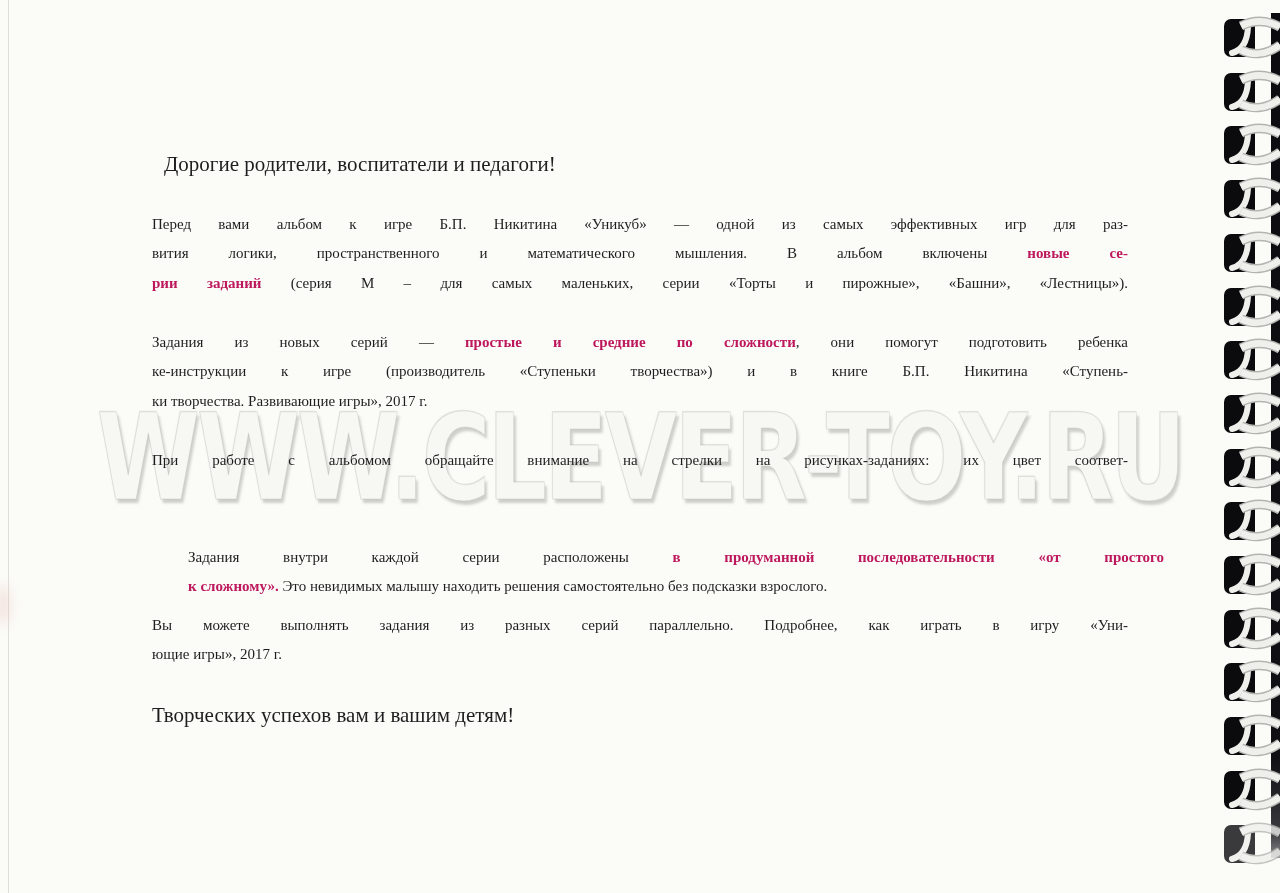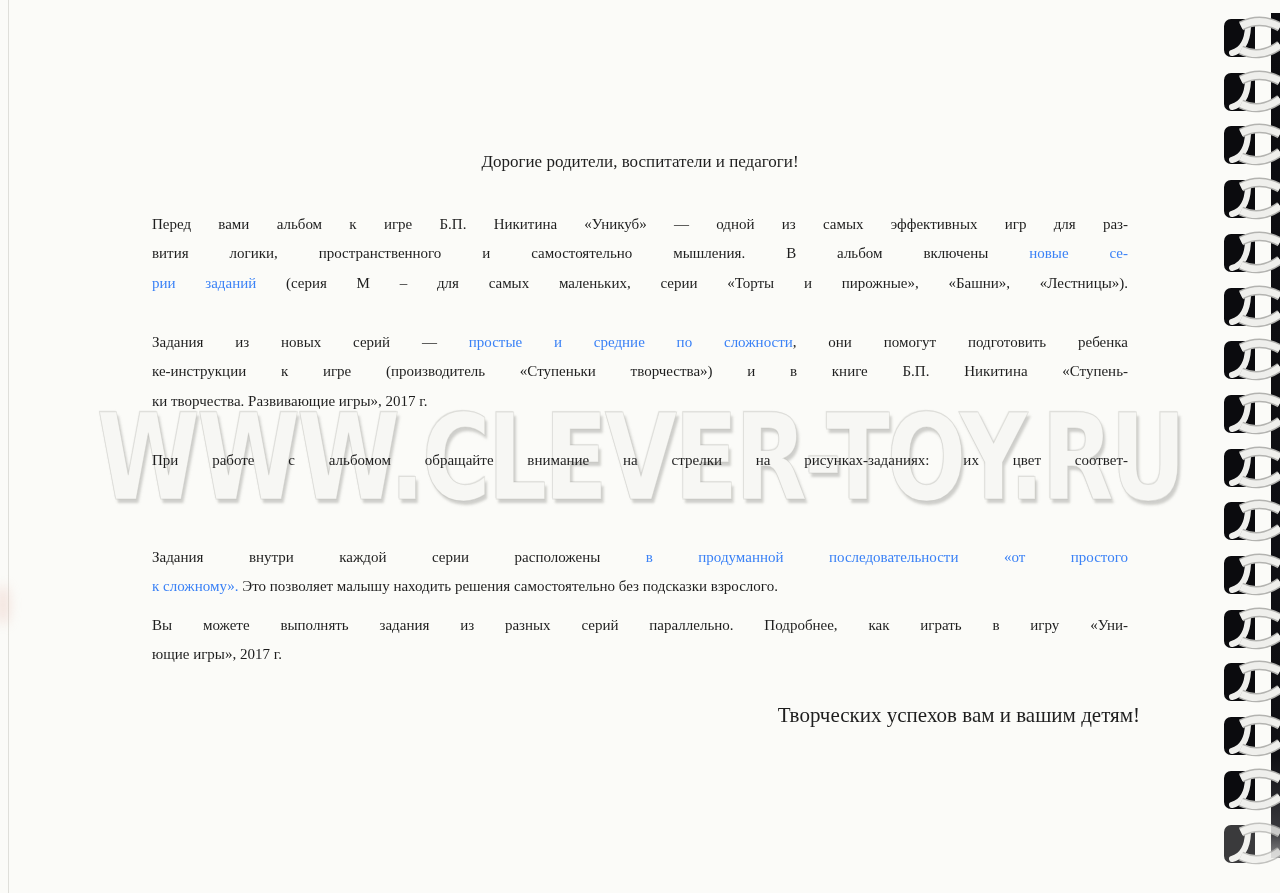--- a/index.html
+++ b/index.html
@@ -18,27 +18,27 @@
     position:absolute;top:398px;left:50%;transform:translateX(-50%) scaleX(.78);
     font-family:"DejaVu Sans", sans-serif;font-weight:700;font-size:120px;line-height:1;
     white-space:nowrap;letter-spacing:-4px;color:#f7f7f4;
     -webkit-text-stroke:1px rgba(185,185,180,.35);
     text-shadow:3px 4px 3px rgba(140,140,136,.40), -1px -1px 1px rgba(190,190,186,.30);
     z-index:1;pointer-events:none;
   }
 
   
   .content{position:absolute;left:152px;width:976px;top:0;z-index:2;color:#1e1e1e;}
-  .title{position:absolute;left:0;width:100%;top:152px;font-size:17px;text-align:center;}
-  .closing{position:absolute;left:12px;width:100%;top:703px;font-size:21px;text-align:right;}
+  .title{position:absolute;left:12px;width:100%;top:152px;font-size:21px;}
+  .closing{position:absolute;left:0;width:100%;top:703px;font-size:21px;text-align:left;}
   .para{position:absolute;left:0;width:100%;font-size:15px;}
   .para .line{line-height:29.4px;text-align:justify;text-align-last:justify;white-space:normal;}
   .para .line.last{text-align-last:left;}
-  .para b{font-weight:400;color:#3b82f6;}
-  #para-0{top:210px;} #para-1{top:328px;} #para-2{top:446px;} #para-3{top:543px;} #para-4{top:611px;}
+  .para b{font-weight:700;color:#be185d;}
+  #para-0{top:210px;} #para-1{top:328px;} #para-2{top:446px;} #para-3{top:543px;margin-left:36px;} #para-4{top:611px;}
 
   
   .black-strip{
     position:absolute;left:1271px;width:9px;top:13px;height:845px;
     background:linear-gradient(180deg,#0c0c10 0%,#101014 88%,#3a3a3e 97%,#8a8a8c 100%);
     z-index:3;
   }
   
   .binding{position:absolute;left:1222px;top:0;width:58px;height:893px;z-index:4;}
   .loop{position:absolute;left:0;width:58px;height:48px;}
@@ -50,34 +50,34 @@
 
   <div class="crease"></div>
   <div class="smudge"></div>
 
   <div class="watermark">WWW.CLEVER-TOY.RU</div>
 
   <div class="content">
     <div class="title">Дорогие родители, воспитатели и педагоги!</div>
     <div class="para" id="para-0">
         <div class="line"><span>Перед вами альбом к игре Б.П. Никитина «Уникуб» — одной из самых эффективных игр для раз-</span></div>
-        <div class="line"><span>вития логики, пространственного и самостоятельно мышления. В альбом включены </span><b>новые се-</b></div>
+        <div class="line"><span>вития логики, пространственного и математического мышления. В альбом включены </span><b>новые се-</b></div>
         <div class="line"><b>рии заданий</b><span> (серия М – для самых маленьких, серии «Торты и пирожные», «Башни», «Лестницы»).</span></div>
       </div>
     <div class="para" id="para-1">
         <div class="line"><span>Задания из новых серий — </span><b>простые и средние по сложности</b><span>, они помогут подготовить ребенка</span></div>
         <div class="line"><span>ке-инструкции к игре (производитель «Ступеньки творчества») и в книге Б.П. Никитина «Ступень-</span></div>
         <div class="line last"><span>ки творчества. Развивающие игры», 2017 г.</span></div>
       </div>
     <div class="para" id="para-2">
         <div class="line"><span>При работе с альбомом обращайте внимание на стрелки на рисунках-заданиях: их цвет соответ-</span></div>
       </div>
     <div class="para" id="para-3">
         <div class="line"><span>Задания внутри каждой серии расположены </span><b>в продуманной последовательности «от простого</b></div>
-        <div class="line last"><b>к сложному».</b><span> Это позволяет малышу находить решения самостоятельно без подсказки взрослого.</span></div>
+        <div class="line last"><b>к сложному».</b><span> Это невидимых малышу находить решения самостоятельно без подсказки взрослого.</span></div>
       </div>
     <div class="para" id="para-4">
         <div class="line"><span>Вы можете выполнять задания из разных серий параллельно. Подробнее, как играть в игру «Уни-</span></div>
         <div class="line last"><span>ющие игры», 2017 г.</span></div>
       </div>
     <div class="closing">Творческих успехов вам и вашим детям!</div>
   </div>
 
   <div class="black-strip"></div>
   <div class="binding" id="binding">

